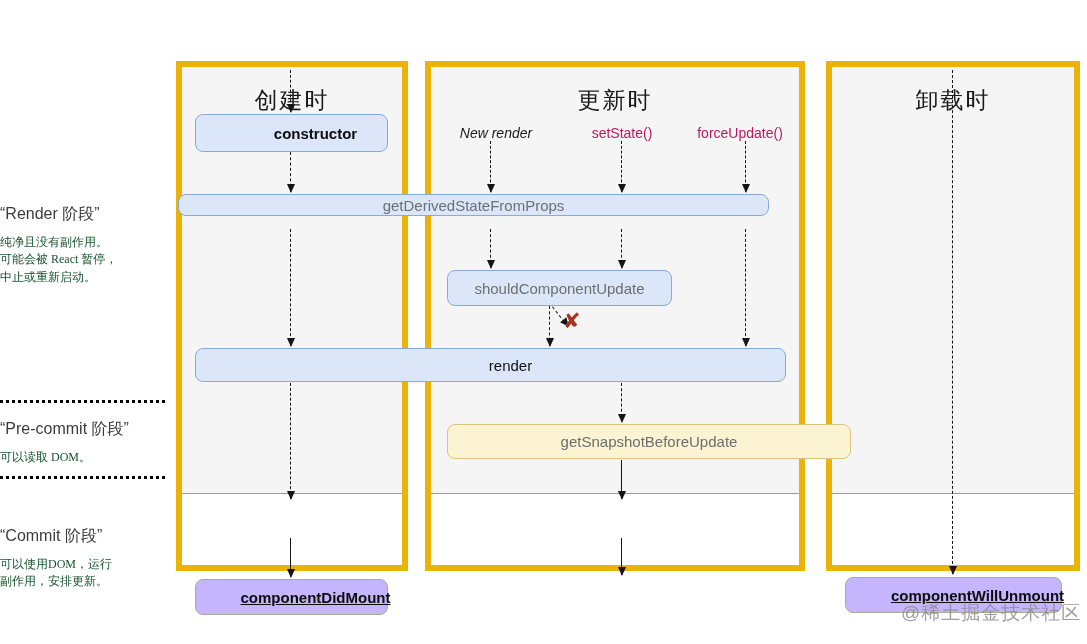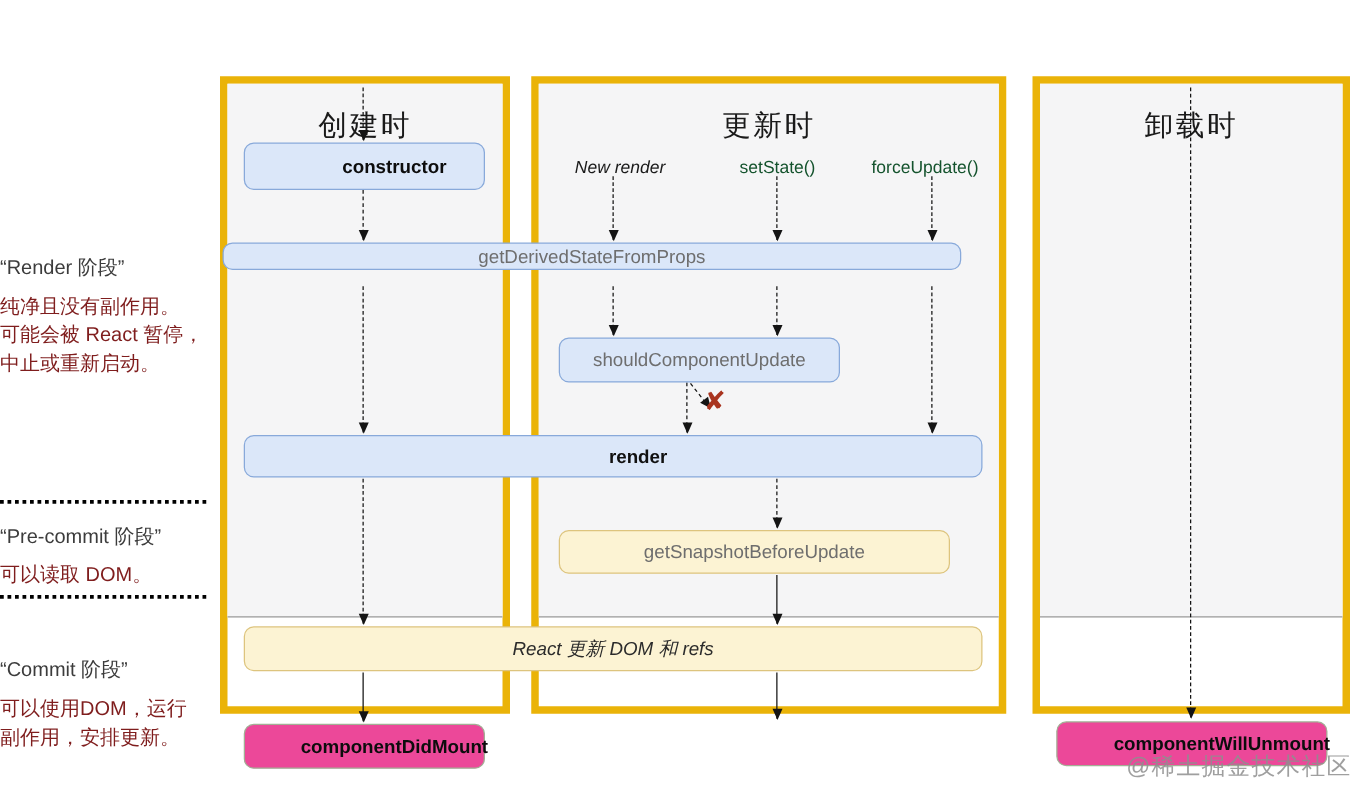--- a/index.html
+++ b/index.html
@@ -9,36 +9,36 @@
   }
 
   
   .panel { position:absolute; top:15px; height:510px; border:6px solid #eab308; background:#ffffff; box-sizing:border-box;margin-top:46px; }
   .panel-grey { position:absolute; left:0; top:0; width:100%; height:427px; background:#f5f5f6; border-bottom:1px solid #9a9a9a; box-sizing:border-box; }
   .panel-title { position:absolute; top:18px; width:100%; text-align:center; font-size:23px; color:#1a1a1a; letter-spacing:2px; }
 
   
   .phase { position:absolute; left:0; width:165px; text-align:left; }
   .phase-title { font-size:16px; color:#3c3c3c; margin-bottom:9px; }
-  .phase-desc { font-size:16px; color:#7f1d1d; line-height:1.45; white-space:pre-line; }
+  .phase-desc { font-size:12px; color:#14532d; line-height:1.45; white-space:pre-line;font-family:Liberation Serif, serif; }
   .dotted-sep { position:absolute; left:0; width:165px; border-top:3px dotted #000; height:0; }
 
   
   .box { position:absolute; display:flex; align-items:center; justify-content:center;
          border-radius:8px; font-size:15px; z-index:3; box-sizing:border-box; background:#fff; }
   .box.blue   { background:#dbe7f9; border:1.5px solid #88a9da; }
   .box.yellow { background:#fcf3d3; border:1.5px solid #ddc47e; }
-  .box.green  { background:#ec4899; border:1.5px solid #a2af95; }
+  .box.green  { background:#c4b5fd; border:1.5px solid #a2af95;text-decoration:underline; }
   .bold     { font-weight:bold; color:#0d0d0d;padding-left:48px; }
-  .semibold { font-weight:700; color:#111;padding-left:40px; }
+  .semibold { font-weight:400; color:#111;padding-left:40px; }
   .grey-text{ color:#6e6e6e; }
   .italic   { font-style:italic; color:#2b2b2b; }
 
   
-  .trigger { position:absolute; top:125px; transform:translateX(-50%); font-size:14px; color:#14532d; z-index:3; white-space:nowrap; }
+  .trigger { position:absolute; top:125px; transform:translateX(-50%); font-size:14px; color:#be185d; z-index:3; white-space:nowrap; }
   .trigger.italic { font-style:italic; color:#1a1a1a; }
 
   
   .ln { position:absolute; width:0; border-left:1.6px dashed #141414; z-index:2; }
   .ln.solid { border-left-style:solid; }
   .ah { position:absolute; bottom:-1px; left:-3.8px; width:0; height:0;
         border-left:4.5px solid transparent; border-right:4.5px solid transparent; border-top:9px solid #141414; }
   .diag { transform:rotate(-38deg); transform-origin:top left; }
 
   .reject { position:absolute; left:563px; top:309px; font-size:21px; font-weight:bold; color:#a9341f; z-index:4; }
@@ -145,23 +145,22 @@
   <div class="reject">✘</div>
 
   <div class="box blue bold" style="left:195px;top:114px;width:193px;height:38px">constructor</div>
 
   <div class="box blue grey-text" style="left:178px;top:194px;width:591px;height:22px">getDerivedStateFromProps</div>
 
   <div class="box blue grey-text" style="left:447px;top:270px;width:225px;height:36px">shouldComponentUpdate</div>
 
   <div class="box blue semibold" style="left:195px;top:348px;width:591px;height:34px">render</div>
 
-  <div class="box yellow grey-text" style="left:447px;top:424px;width:313px;height:35px">getSnapshotBeforeUpdate</div>
+  <div class="box yellow grey-text" style="left:447px;top:424px;width:404px;height:35px">getSnapshotBeforeUpdate</div>
 
-  <div class="box yellow italic" style="left:195px;top:501px;width:591px;height:36px">React 更新 DOM 和 refs</div>
 
   <div class="box green bold" style="left:195px;top:579px;width:193px;height:36px">componentDidMount</div>
 
 
   <div class="box green bold" style="left:845px;top:577px;width:217px;height:36px">componentWillUnmount</div>
 
   <div class="watermark">@稀土掘金技术社区</div>
 
 </div>
 

